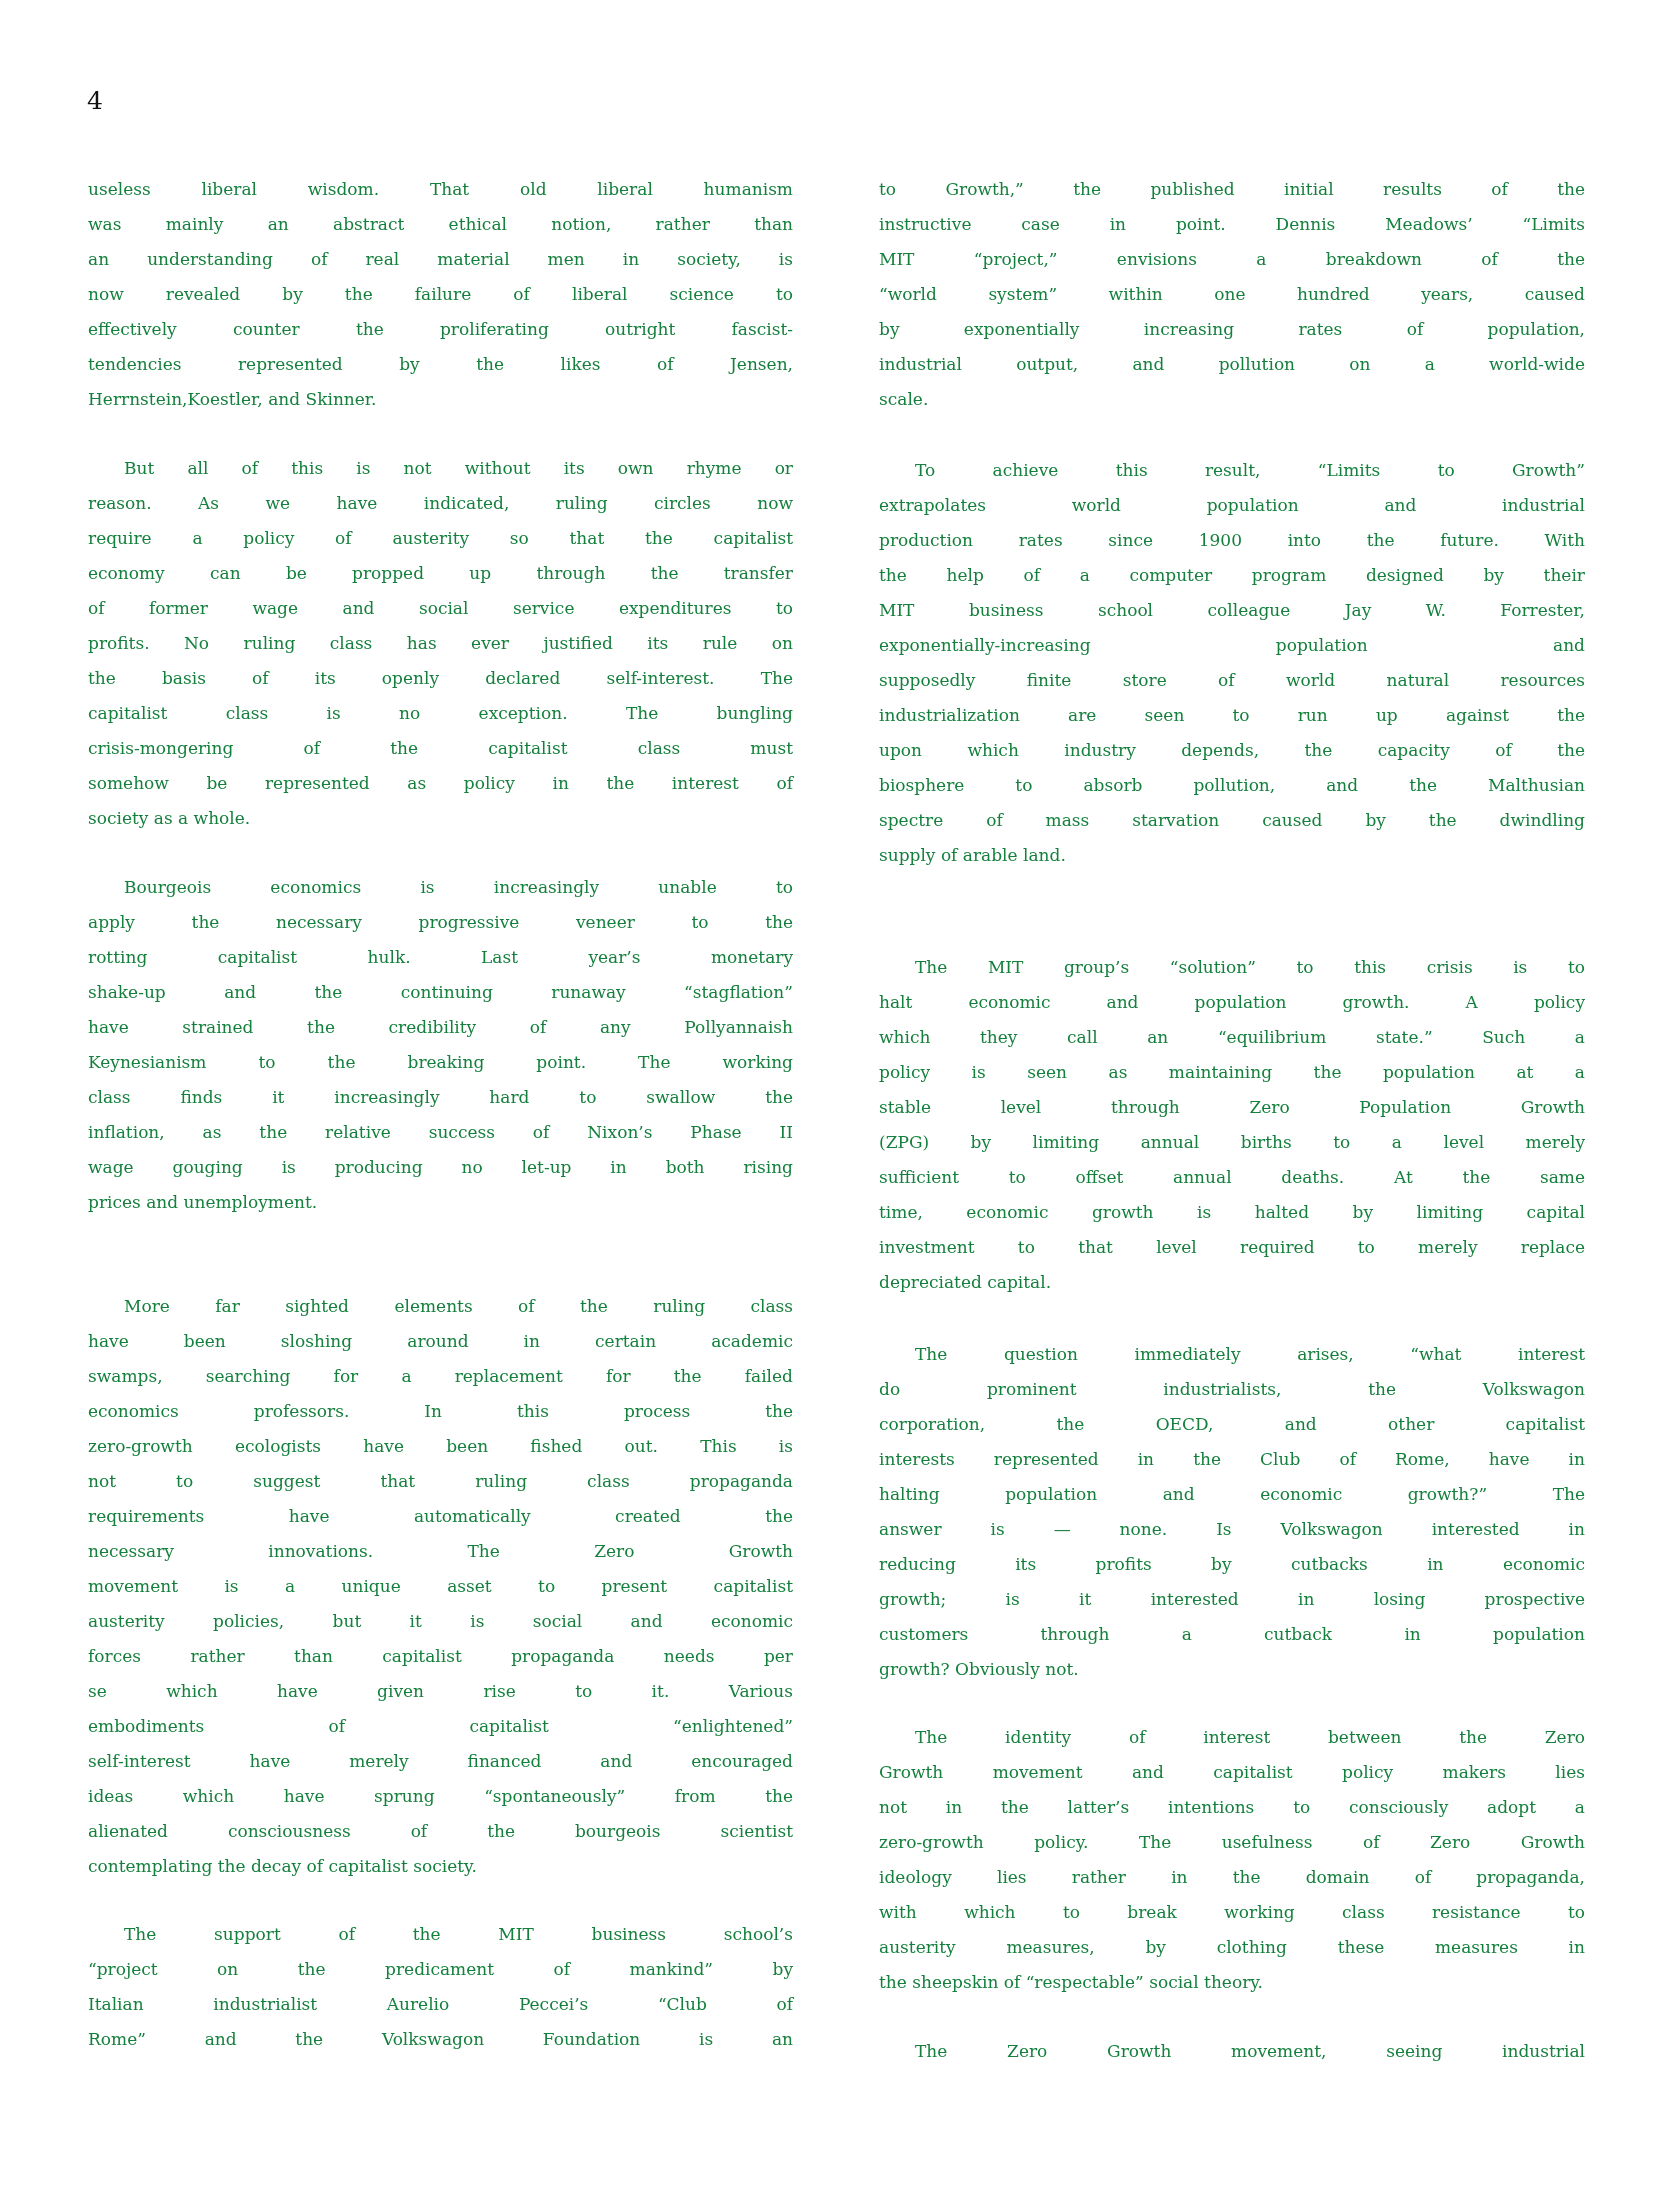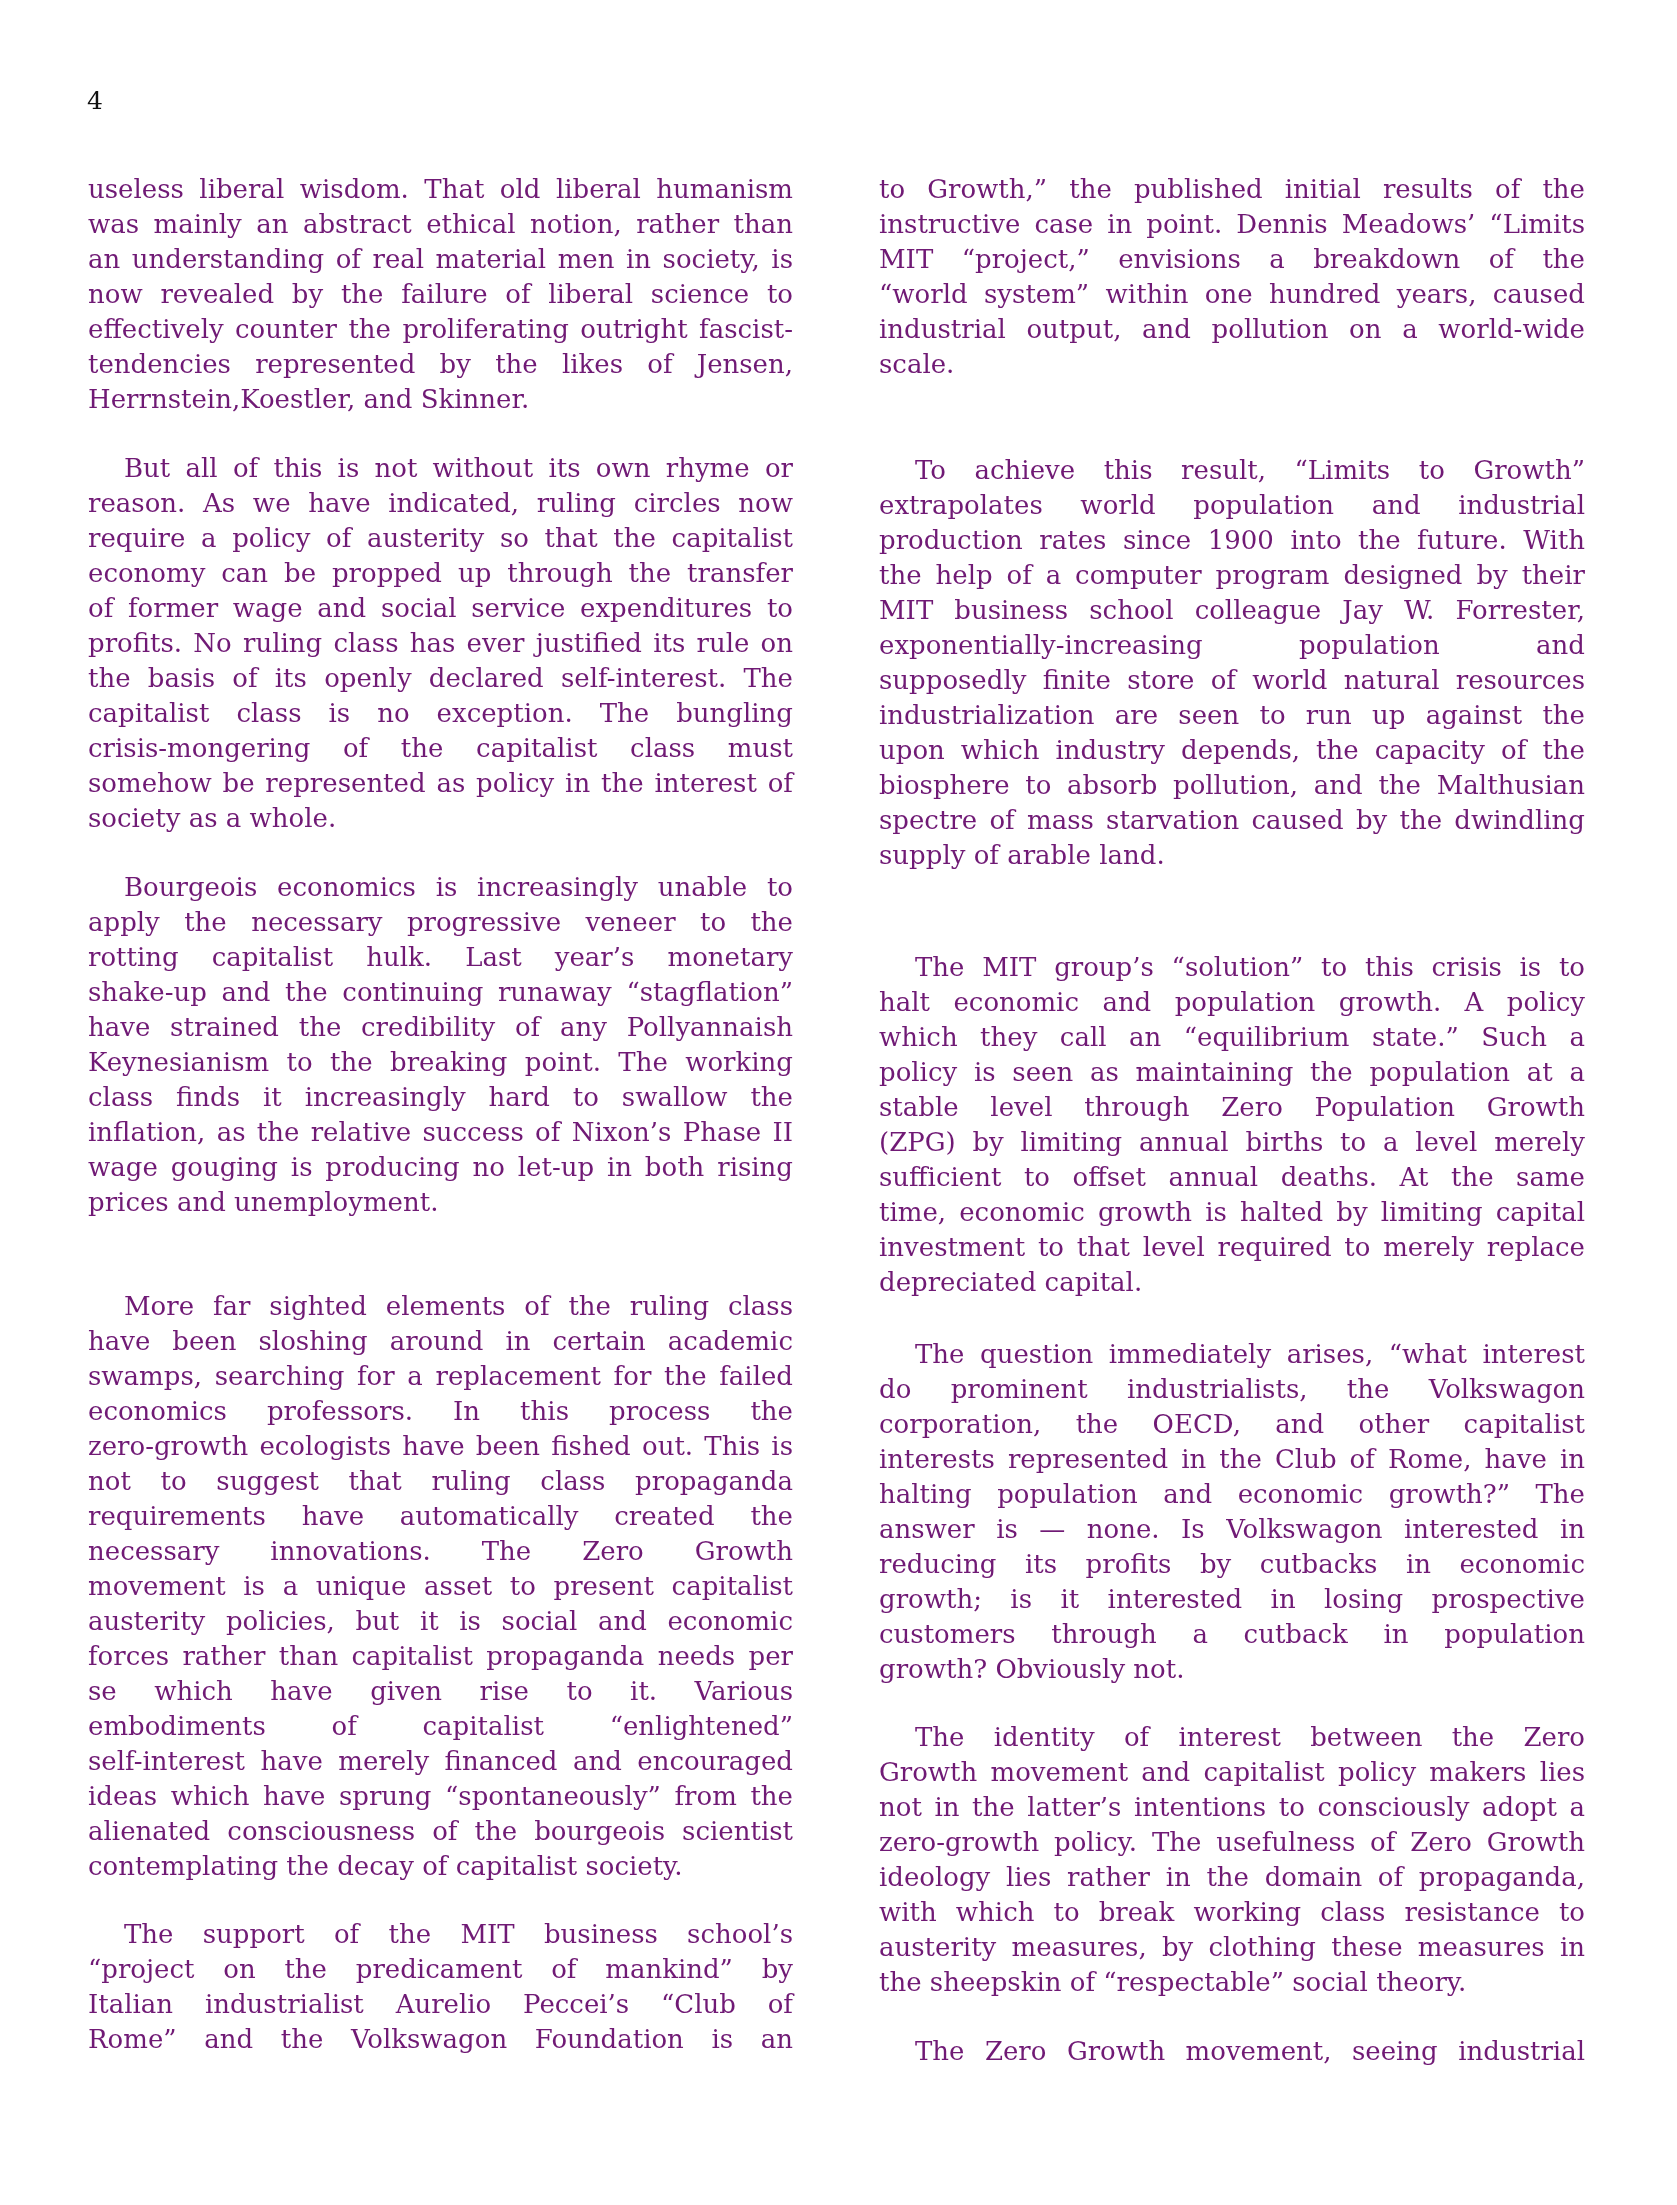--- a/index.html
+++ b/index.html
@@ -2,21 +2,21 @@
 <html style="font-size:11.2px"><head>
 <meta charset="utf-8">
 <style>
   html, body { margin: 0; padding: 0; background: #ffffff; }
   body { width: 1678px; height: 2205px; position: relative; overflow: hidden; }
   .page { position: absolute; left: 0; top: 0; width: 1678px; height: 2205px; background: #ffffff; color: #111111; }
   .page-number { position: absolute; left: 87px; top: 83px; font-family: "DejaVu Serif", serif; font-size: 25px; line-height: 35px; color: #111; }
   .col { position: absolute; }
   .col-left { left: 88px; width: 705px; }
   .col-right { left: 879px; width: 706px; }
-  .para { position: absolute; left: 0; width: 100%; font-family: "DejaVu Serif", serif; font-size: 26px; line-height: 35px; color: #701a75; }
+  .para { position: absolute; left: 0; width: 100%; font-family: "DejaVu Serif", serif; font-size: 17px; line-height: 35px; color: #15803d; }
   .line { display: block; white-space: nowrap; text-align: justify; text-align-last: justify; height: 35px; overflow: visible; }
   .line.last { text-align: right; text-align-last: left; }
   .line.first { padding-left: 36px; }
 </style>
 </head>
 <body>
 
 <div class="page">
   <div class="page-number">4</div>
 
@@ -81,20 +81,21 @@
         <span class="line">Rome” and the Volkswagon Foundation is an</span>
       </div>
   </div>
 
   <div class="col col-right">
     <div class="para" style="top:172px">
         <span class="line">to Growth,” the published initial results of the</span>
         <span class="line">instructive case in point. Dennis Meadows’ “Limits</span>
         <span class="line">MIT “project,” envisions a breakdown of the</span>
         <span class="line">“world system” within one hundred years, caused</span>
+        <span class="line">by exponentially increasing rates of population,</span>
         <span class="line">industrial output, and pollution on a world-wide</span>
         <span class="line last">scale.</span>
       </div>
     <div class="para" style="top:453px">
         <span class="line first">To achieve this result, “Limits to Growth”</span>
         <span class="line">extrapolates world population and industrial</span>
         <span class="line">production rates since 1900 into the future. With</span>
         <span class="line">the help of a computer program designed by their</span>
         <span class="line">MIT business school colleague Jay W. Forrester,</span>
         <span class="line">exponentially-increasing population and</span>

